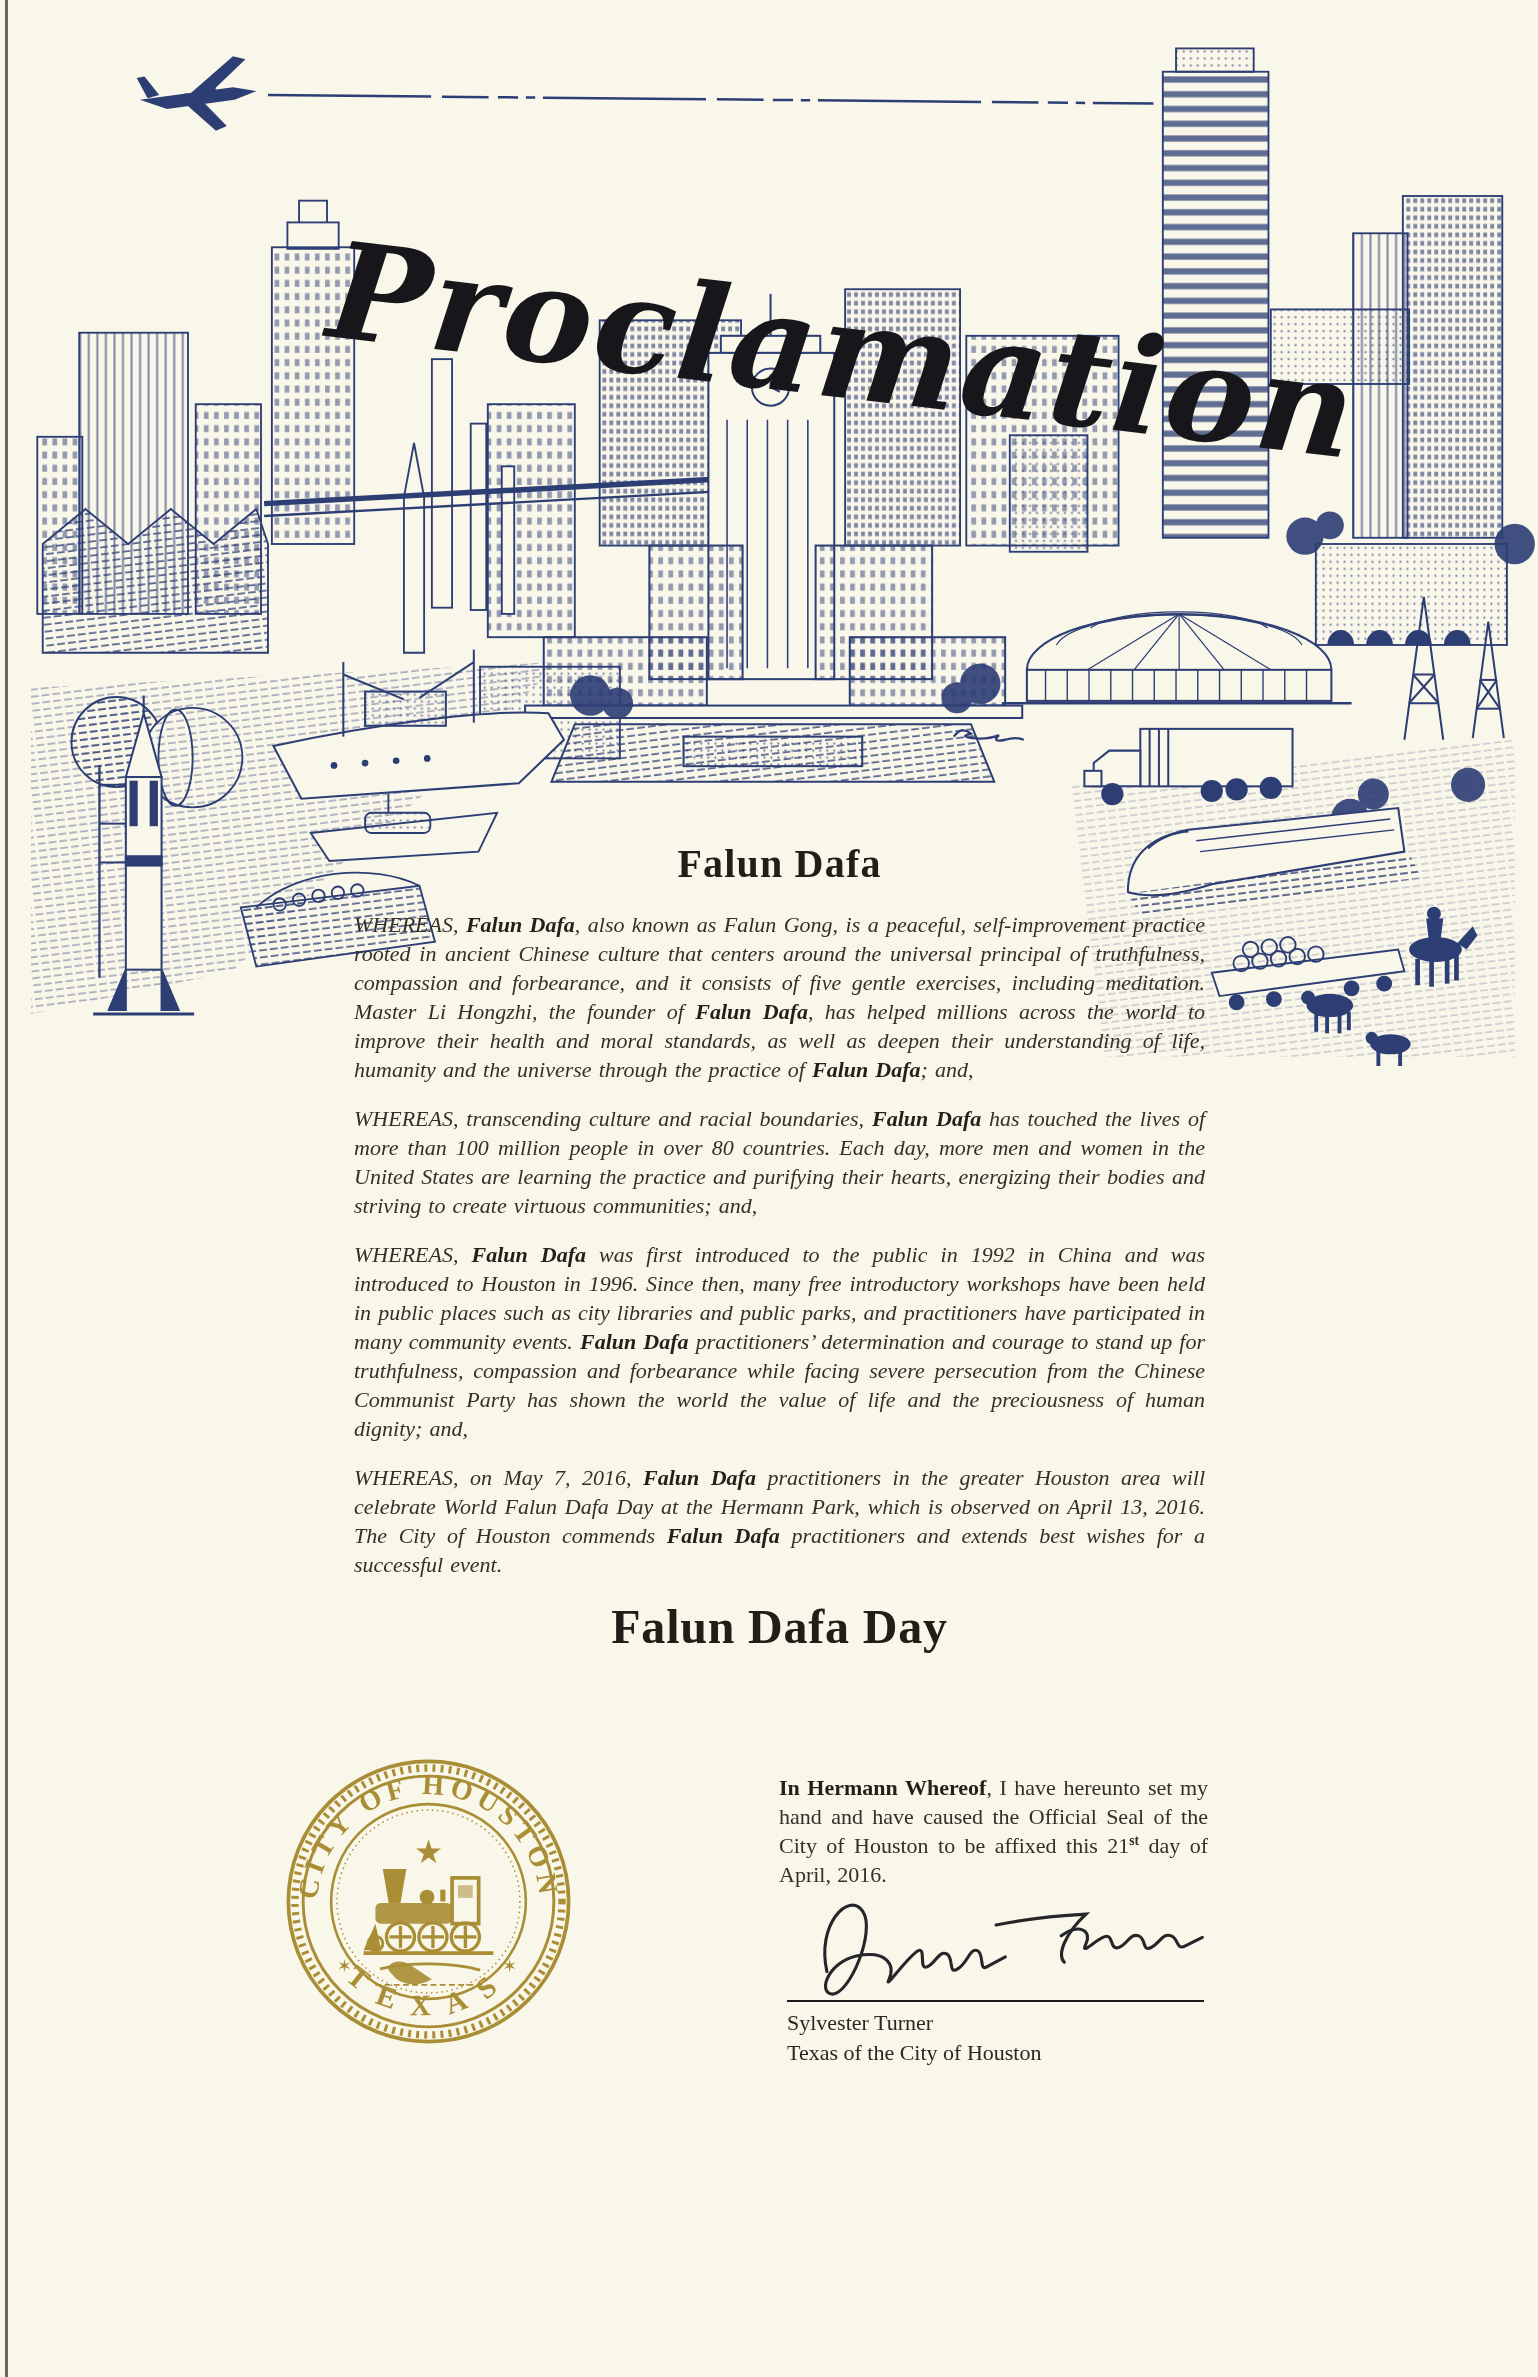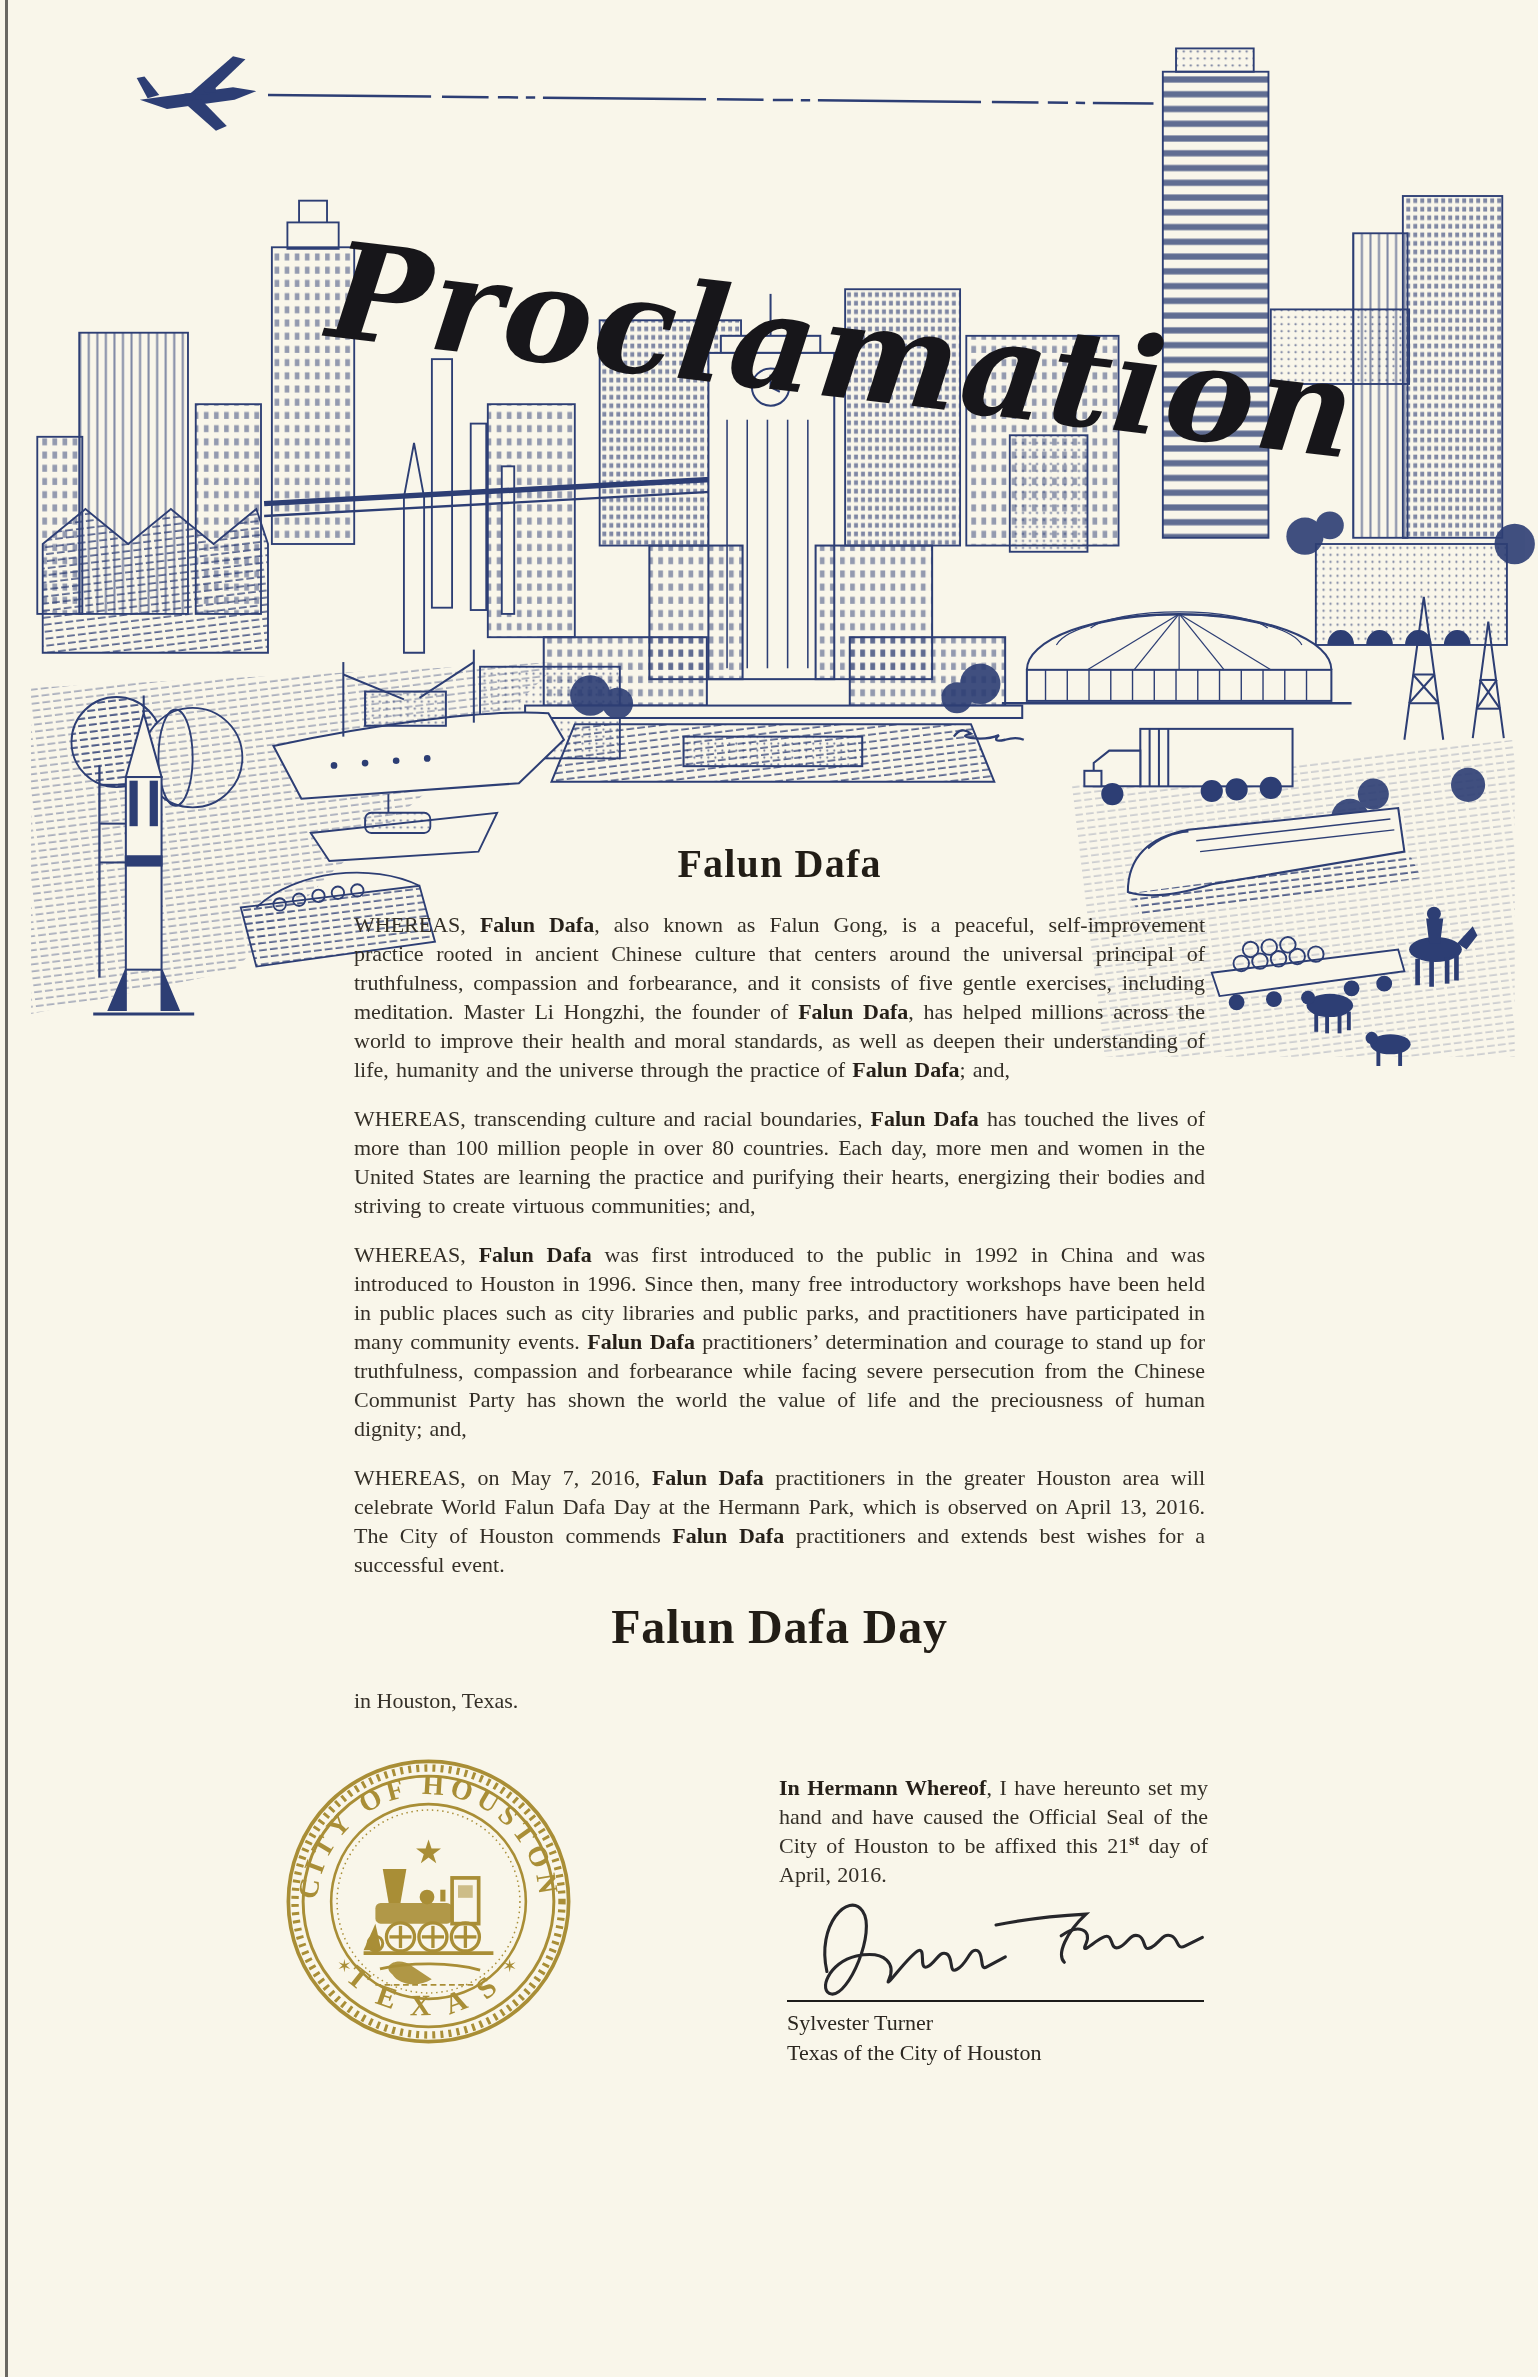--- a/index.html
+++ b/index.html
@@ -11,21 +11,21 @@
   }
   .scan-edge{position:absolute;left:5.4px;top:0;width:2.3px;height:100%;
     background:rgba(45,44,40,.7);}
   .artwork{position:absolute;left:0;top:0;}
   .seal-svg{position:absolute;left:281px;top:1754px;}
   .signature-svg{position:absolute;left:800px;top:1880px;}
   .textcol{position:absolute;left:354px;top:840px;width:851px;}
   .doc-title{margin:0 0 23px 0;text-align:center;font-size:40px;font-weight:bold;
     letter-spacing:1.2px;color:#221d16;}
   .para{margin:0 0 20px 0;font-size:22px;line-height:29px;text-align:justify;
-    word-spacing:1.6px;}
+    word-spacing:1.6px;font-style:italic;}
   .b{font-weight:bold;color:#251f18;}
   sup{font-size:.62em;line-height:0;vertical-align:super;font-weight:bold;}
   .day-heading{margin:15px 0 0 0;text-align:center;font-size:48px;font-weight:bold;
     letter-spacing:0.8px;color:#221d16;}
   .in-houston{margin-top:34px;font-size:22px;}
   .witness{position:absolute;left:779px;top:1773px;width:429px;
     font-size:22px;line-height:29px;text-align:justify;word-spacing:0.8px;}
   .sig-block{position:absolute;left:787px;top:2000px;width:417px;text-align:left;}
   .sig-rule{height:0;border-top:2.3px solid #1d1c1a;margin:0 0 6.2px 0;}
   .sig-name,.sig-title{font-size:22px;line-height:29.5px;color:#2c2720;}
@@ -315,21 +315,20 @@
   <div class="textcol">
     <h1 class="doc-title">Falun Dafa</h1>
 
     <p class="para"><span>WHEREAS, </span><span class="b">Falun Dafa</span><span>, also known as Falun Gong, is a peaceful, self-improvement practice rooted in ancient Chinese culture that centers around the universal principal of truthfulness, compassion and forbearance, and it consists of five gentle exercises, including meditation. Master Li Hongzhi, the founder of </span><span class="b">Falun Dafa</span><span>, has helped millions across the world to improve their health and moral standards, as well as deepen their understanding of life, humanity and the universe through the practice of </span><span class="b">Falun Dafa</span><span>; and,</span></p>
     <p class="para"><span>WHEREAS, transcending culture and racial boundaries, </span><span class="b">Falun Dafa</span><span> has touched the lives of more than 100 million people in over 80 countries. Each day, more men and women in the United States are learning the practice and purifying their hearts, energizing their bodies and striving to create virtuous communities; and,</span></p>
     <p class="para"><span>WHEREAS, </span><span class="b">Falun Dafa</span><span> was first introduced to the public in 1992 in China and was introduced to Houston in 1996. Since then, many free introductory workshops have been held in public places such as city libraries and public parks, and practitioners have participated in many community events. </span><span class="b">Falun Dafa</span><span> practitioners’ determination and courage to stand up for truthfulness, compassion and forbearance while facing severe persecution from the Chinese Communist Party has shown the world the value of life and the preciousness of human dignity; and,</span></p>
     <p class="para"><span>WHEREAS, on May 7, 2016, </span><span class="b">Falun Dafa</span><span> practitioners in the greater Houston area will celebrate World Falun Dafa Day at the Hermann Park, which is observed on April 13, 2016. The City of Houston commends </span><span class="b">Falun Dafa</span><span> practitioners and extends best wishes for a successful event.</span></p>
 
     <h2 class="day-heading">Falun Dafa Day</h2>
 
-    <div class="in-houston">in Houston, Texas.</div>
   </div>
 
   <div class="witness"><span class="b">In Hermann Whereof</span><span>, I have hereunto set my hand and have caused the Official Seal of the City of Houston to be affixed this 21</span><sup>st</sup><span> day of April, 2016.</span></div>
 
   <svg class="seal-svg" width="295" height="295" viewBox="0 0 400 400">
     <g stroke="#a98e36" fill="none">
       <circle cx="200" cy="200" r="190" stroke-width="5"></circle>
       <circle cx="200" cy="200" r="181" stroke-width="10" stroke-dasharray="4 7"></circle>
       <circle cx="200" cy="200" r="170" stroke-width="4"></circle>
       <circle cx="200" cy="200" r="132" stroke-width="3.5"></circle>

